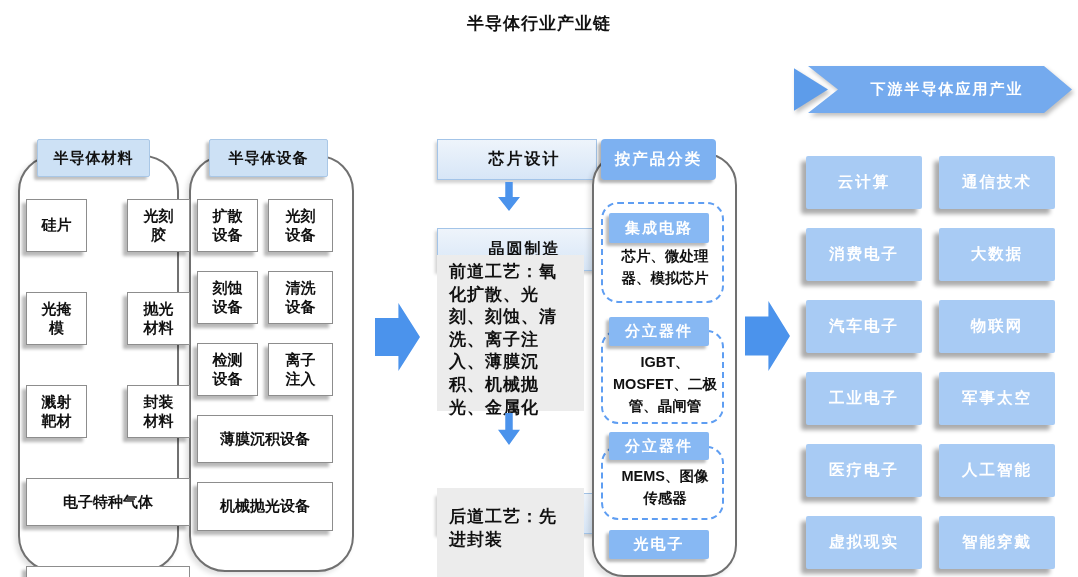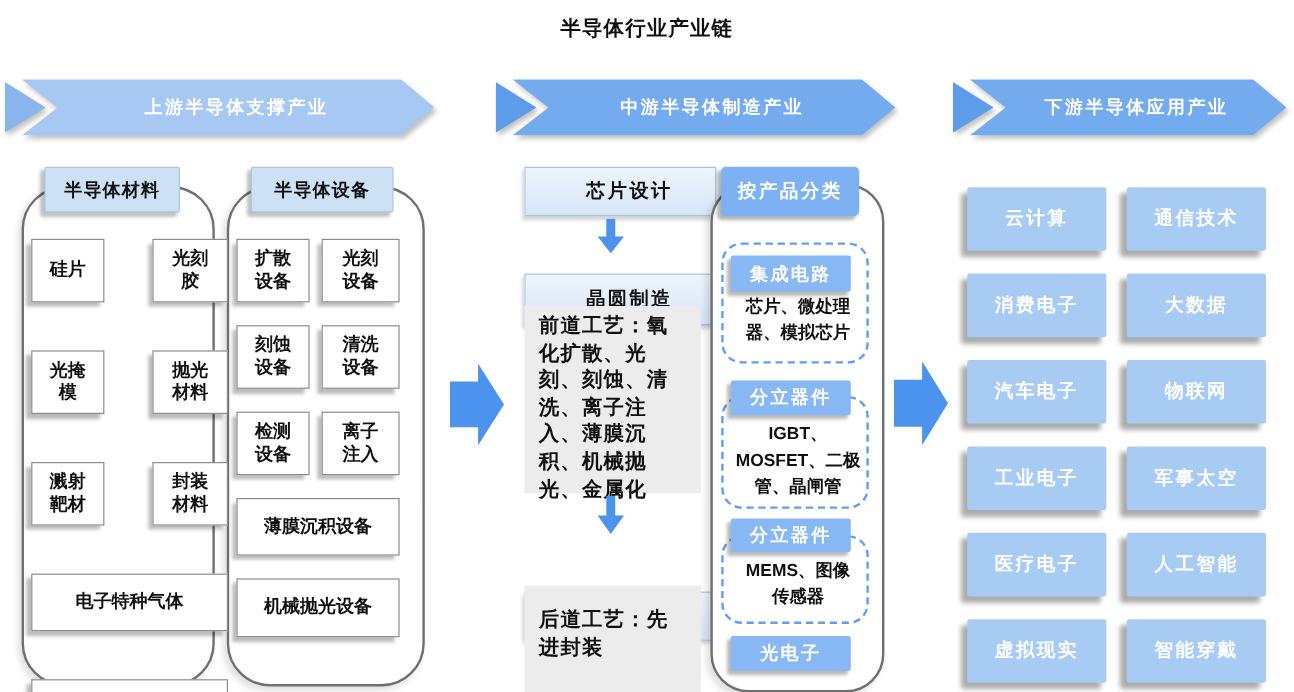--- a/index.html
+++ b/index.html
@@ -70,28 +70,20 @@
            display:flex;align-items:center;justify-content:center;
            font-size:15.5px;font-weight:bold;letter-spacing:2px;}
 </style>
 </head>
 <body>
 
 <div id="page">
 
   <div class="title">半导体行业产业链</div>
 
-  <div class="banner light" style="left:4px;width:358px;">
-    <div class="tri"></div>
-    <div class="ribbon">上游半导体支撑产业</div>
-  </div>
-  <div class="banner dark" style="left:413px;width:333px;">
-    <div class="tri"></div>
-    <div class="ribbon">中游半导体制造产业</div>
-  </div>
   <div class="banner dark" style="left:794px;width:278px;">
     <div class="tri"></div>
     <div class="ribbon">下游半导体应用产业</div>
   </div>
 
   <div class="cont" style="left:18px;top:155px;width:157px;height:413px;"></div>
   <div class="cont-header" style="left:37px;top:139px;width:111px;height:36px;">半导体材料</div>
   <div class="items" style="left:26px;top:199px;width:132px;grid-template-columns:61px 63px;column-gap:8px;grid-template-rows:53px 53px 53px 48px 49px;row-gap:19px;gap:40px;">
     <div class="item">硅片</div>
     <div class="item">光刻

